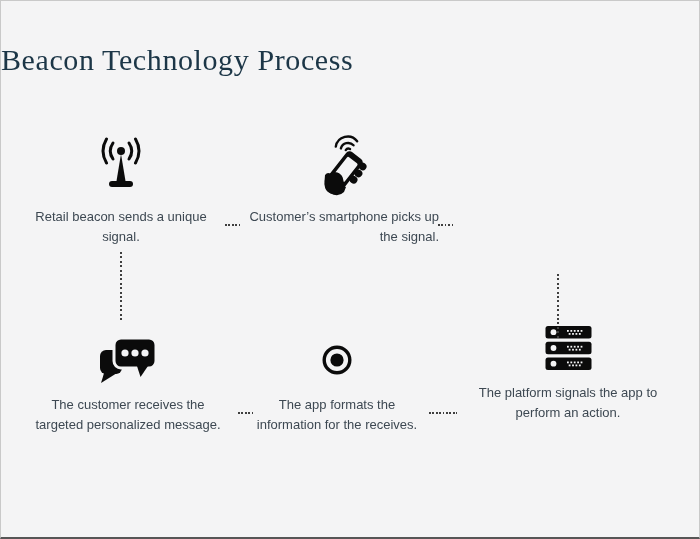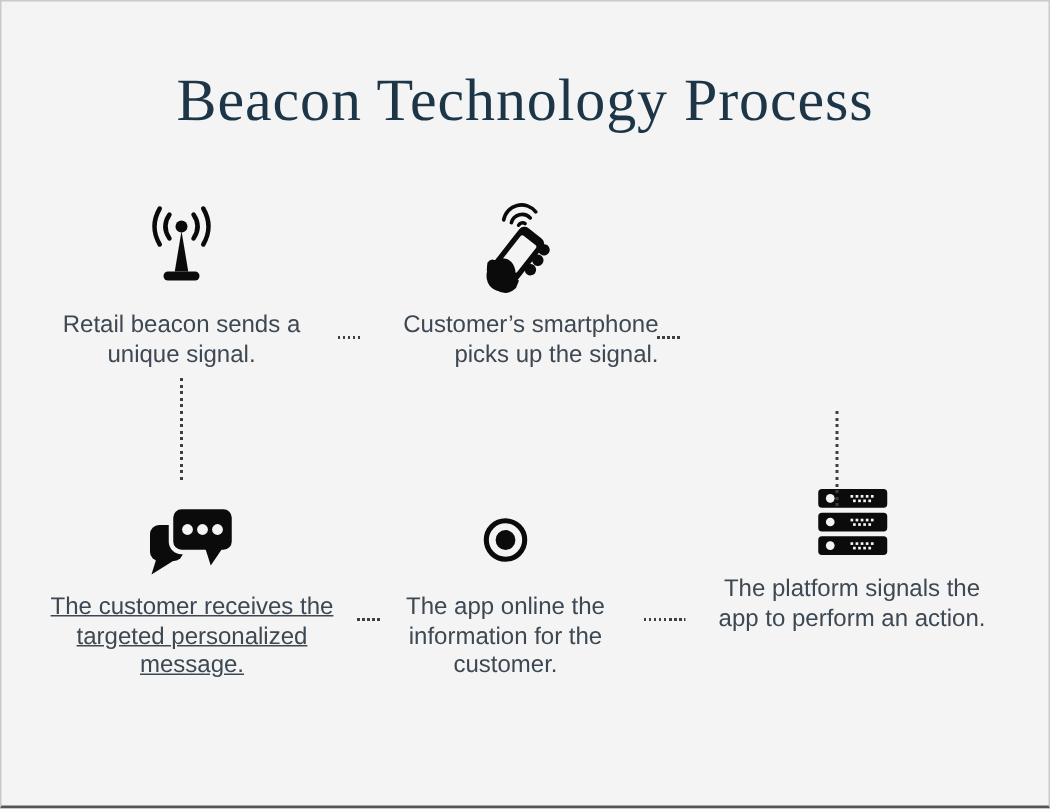--- a/index.html
+++ b/index.html
@@ -9,33 +9,32 @@
     box-sizing:border-box;
     background:#f4f4f5;
     border:1px solid #c9c9c9;
     border-bottom:2px solid #565656;
     overflow:hidden;
     font-family:"Liberation Sans", sans-serif;
   }
   .title{
     position:absolute;
     top:42px;left:0;width:100%;
-    text-align:center;
     font-family:"Liberation Serif", serif;
-    font-size:40px;
+    font-size:30px;
     letter-spacing:0.6px;
     color:#1c3647;
   }
   .cell{position:absolute;text-align:center;}
   .icon-box{display:flex;align-items:center;justify-content:center;}
   .icon-box svg{display:block;}
   .r1 .icon-box{height:72px;}
   .r2 .icon-box{height:58px;}
   .label{
-    font-size:16px;
+    font-size:13px;
     line-height:19.5px;
     color:#3d4852;
     margin:6px auto 0;
   }
   .ink{fill:#0b0b0b;}
   .stroke-ink{stroke:#0b0b0b;fill:none;stroke-linecap:round;}
   .h-dots{
     position:absolute;height:2px;
     background-image:repeating-linear-gradient(90deg,#3f3f3f 0 1.7px,transparent 1.7px 3.4px);
   }
@@ -95,31 +94,31 @@
       <svg width="60" height="48" viewBox="0 0 60 48">
         <rect class="ink" x="2" y="14" width="22" height="24" rx="6"></rect>
         <path class="ink" d="M7 34 L3 47 L19 37 Z"></path>
         <rect class="ink" x="16" y="2" width="42" height="30" rx="7" stroke="#f4f4f5" stroke-width="3"></rect>
         <path class="ink" d="M39 30 L50 30 L42.5 41 Z"></path>
         <circle cx="27" cy="17" r="3.6" fill="#f4f4f5"></circle>
         <circle cx="37" cy="17" r="3.6" fill="#f4f4f5"></circle>
         <circle cx="47" cy="17" r="3.6" fill="#f4f4f5"></circle>
       </svg>
     </div>
-    <div class="label" style="width:204px;text-decoration:underline;">The customer receives the targeted personalized message.</div>
+    <div class="label" style="width:204px;">The customer receives the targeted personalized message.</div>
   </div>
 
   <div class="cell r2" style="left:226px;top:330px;width:220px;">
     <div class="icon-box">
       <svg width="32" height="32" viewBox="0 0 32 32">
         <circle class="stroke-ink" stroke-width="3.4" cx="16" cy="16" r="12.8"></circle>
         <circle class="ink" cx="16" cy="16" r="6.6"></circle>
       </svg>
     </div>
-    <div class="label" style="width:165px;">The app online the information for the customer.</div>
+    <div class="label" style="width:165px;">The app formats the information for the receives.</div>
   </div>
 
   <div class="cell r2" style="left:457px;top:318px;width:220px;">
     <div class="icon-box">
       <svg width="47" height="46" viewBox="0 0 47 46">
         <g>
           <rect class="ink" x="0.5" y="1" width="46" height="12.5" rx="2.5"></rect>
           <rect class="ink" x="0.5" y="16.75" width="46" height="12.5" rx="2.5"></rect>
           <rect class="ink" x="0.5" y="32.5" width="46" height="12.5" rx="2.5"></rect>
         </g>

